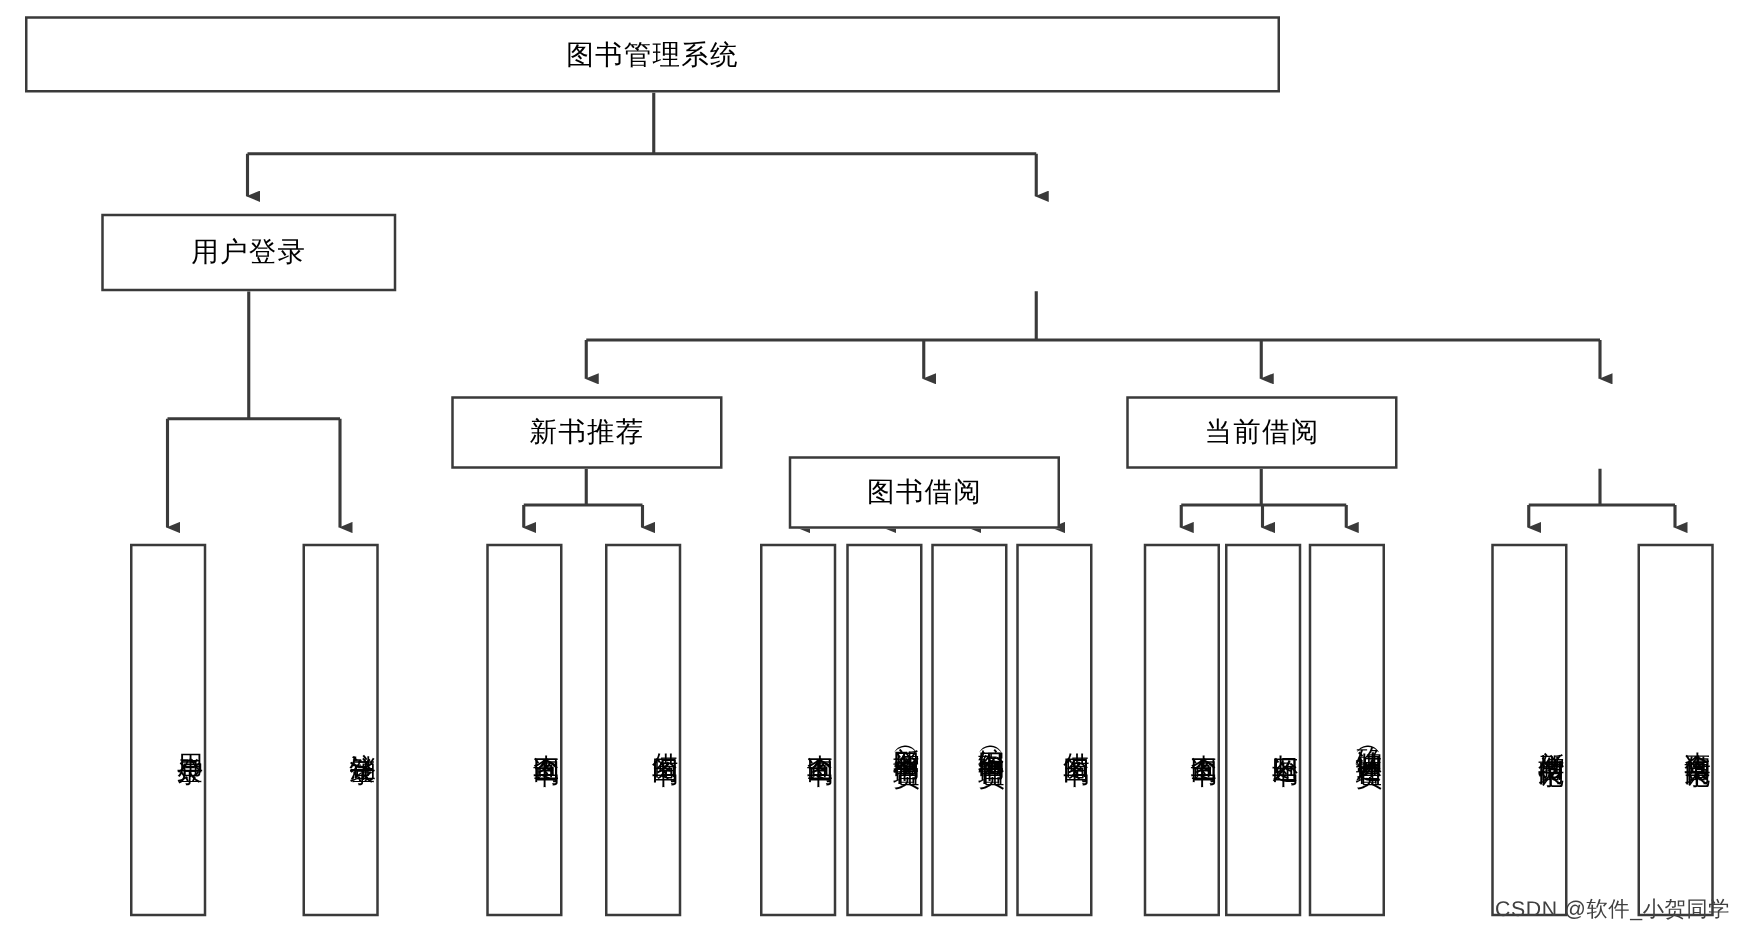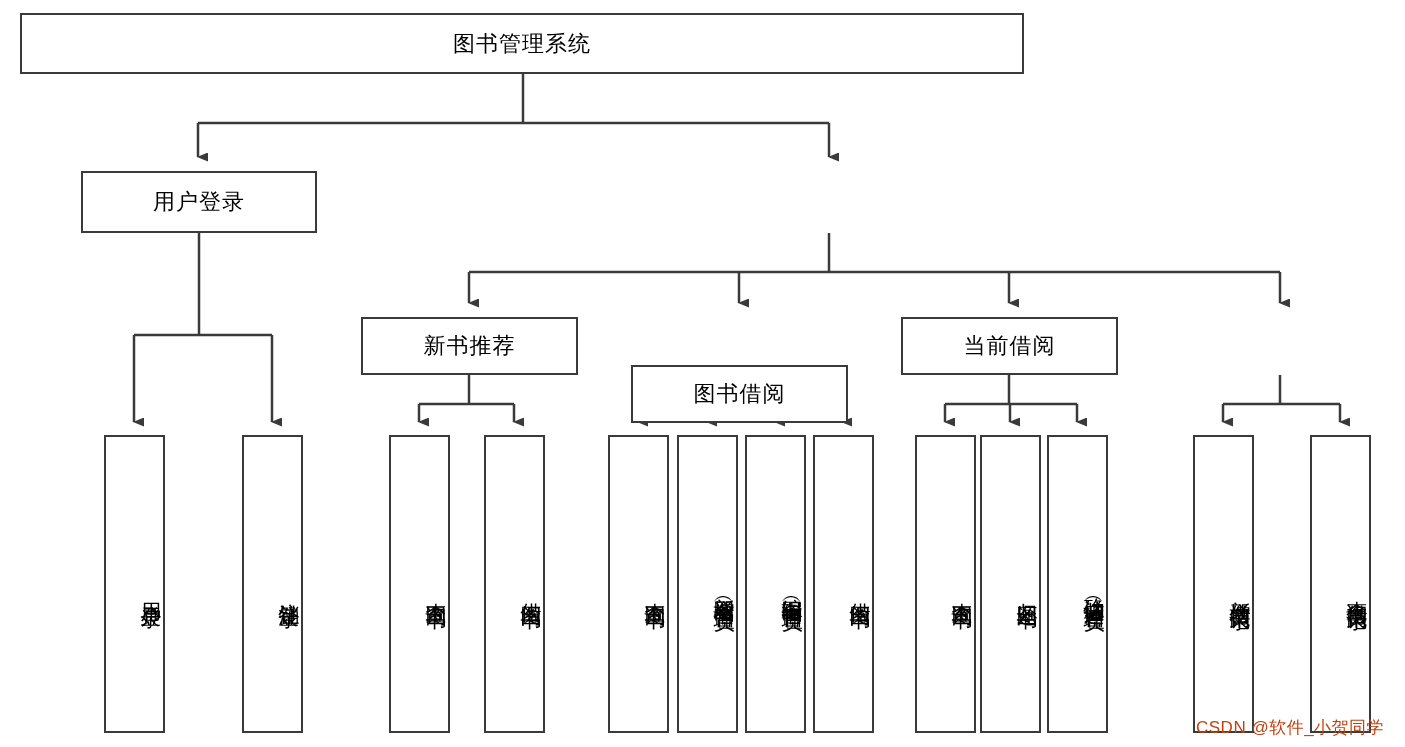--- a/index.html
+++ b/index.html
@@ -50,21 +50,21 @@
     align-items: flex-start;
     justify-content: center;
   }
   .node.vert .vlabel {
     writing-mode: vertical-rl;
     text-orientation: upright;
     white-space: nowrap;
   }
   .watermark {
     position: absolute;
-    color: #c2410c;
+    color: #404040;
     font-size: 17px;
     white-space: nowrap;
     letter-spacing: 0.5px;
   }
 </style>
 </head>
 <body>
 
 <div id="canvas">
 

